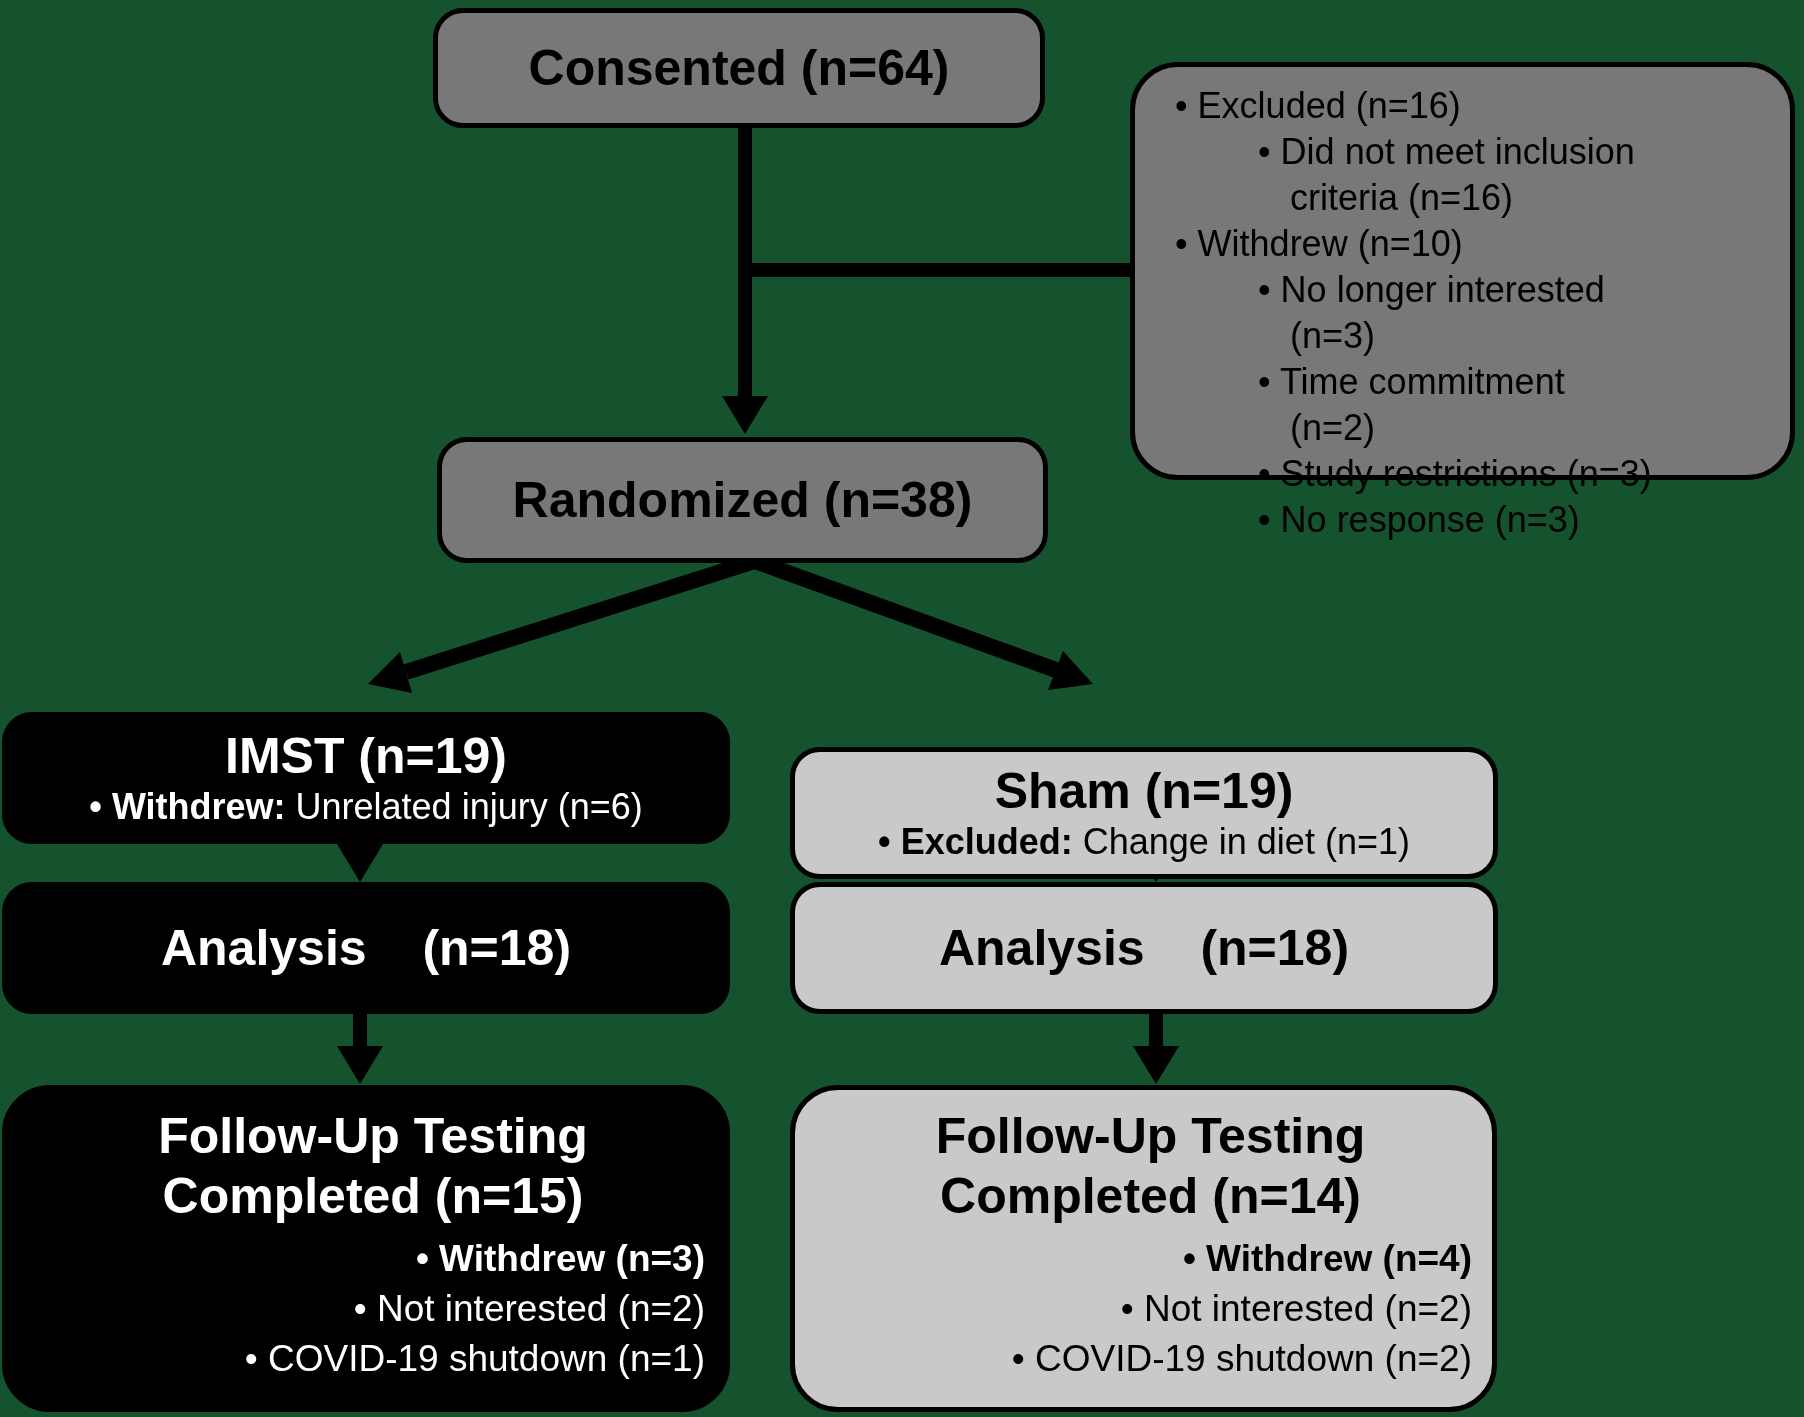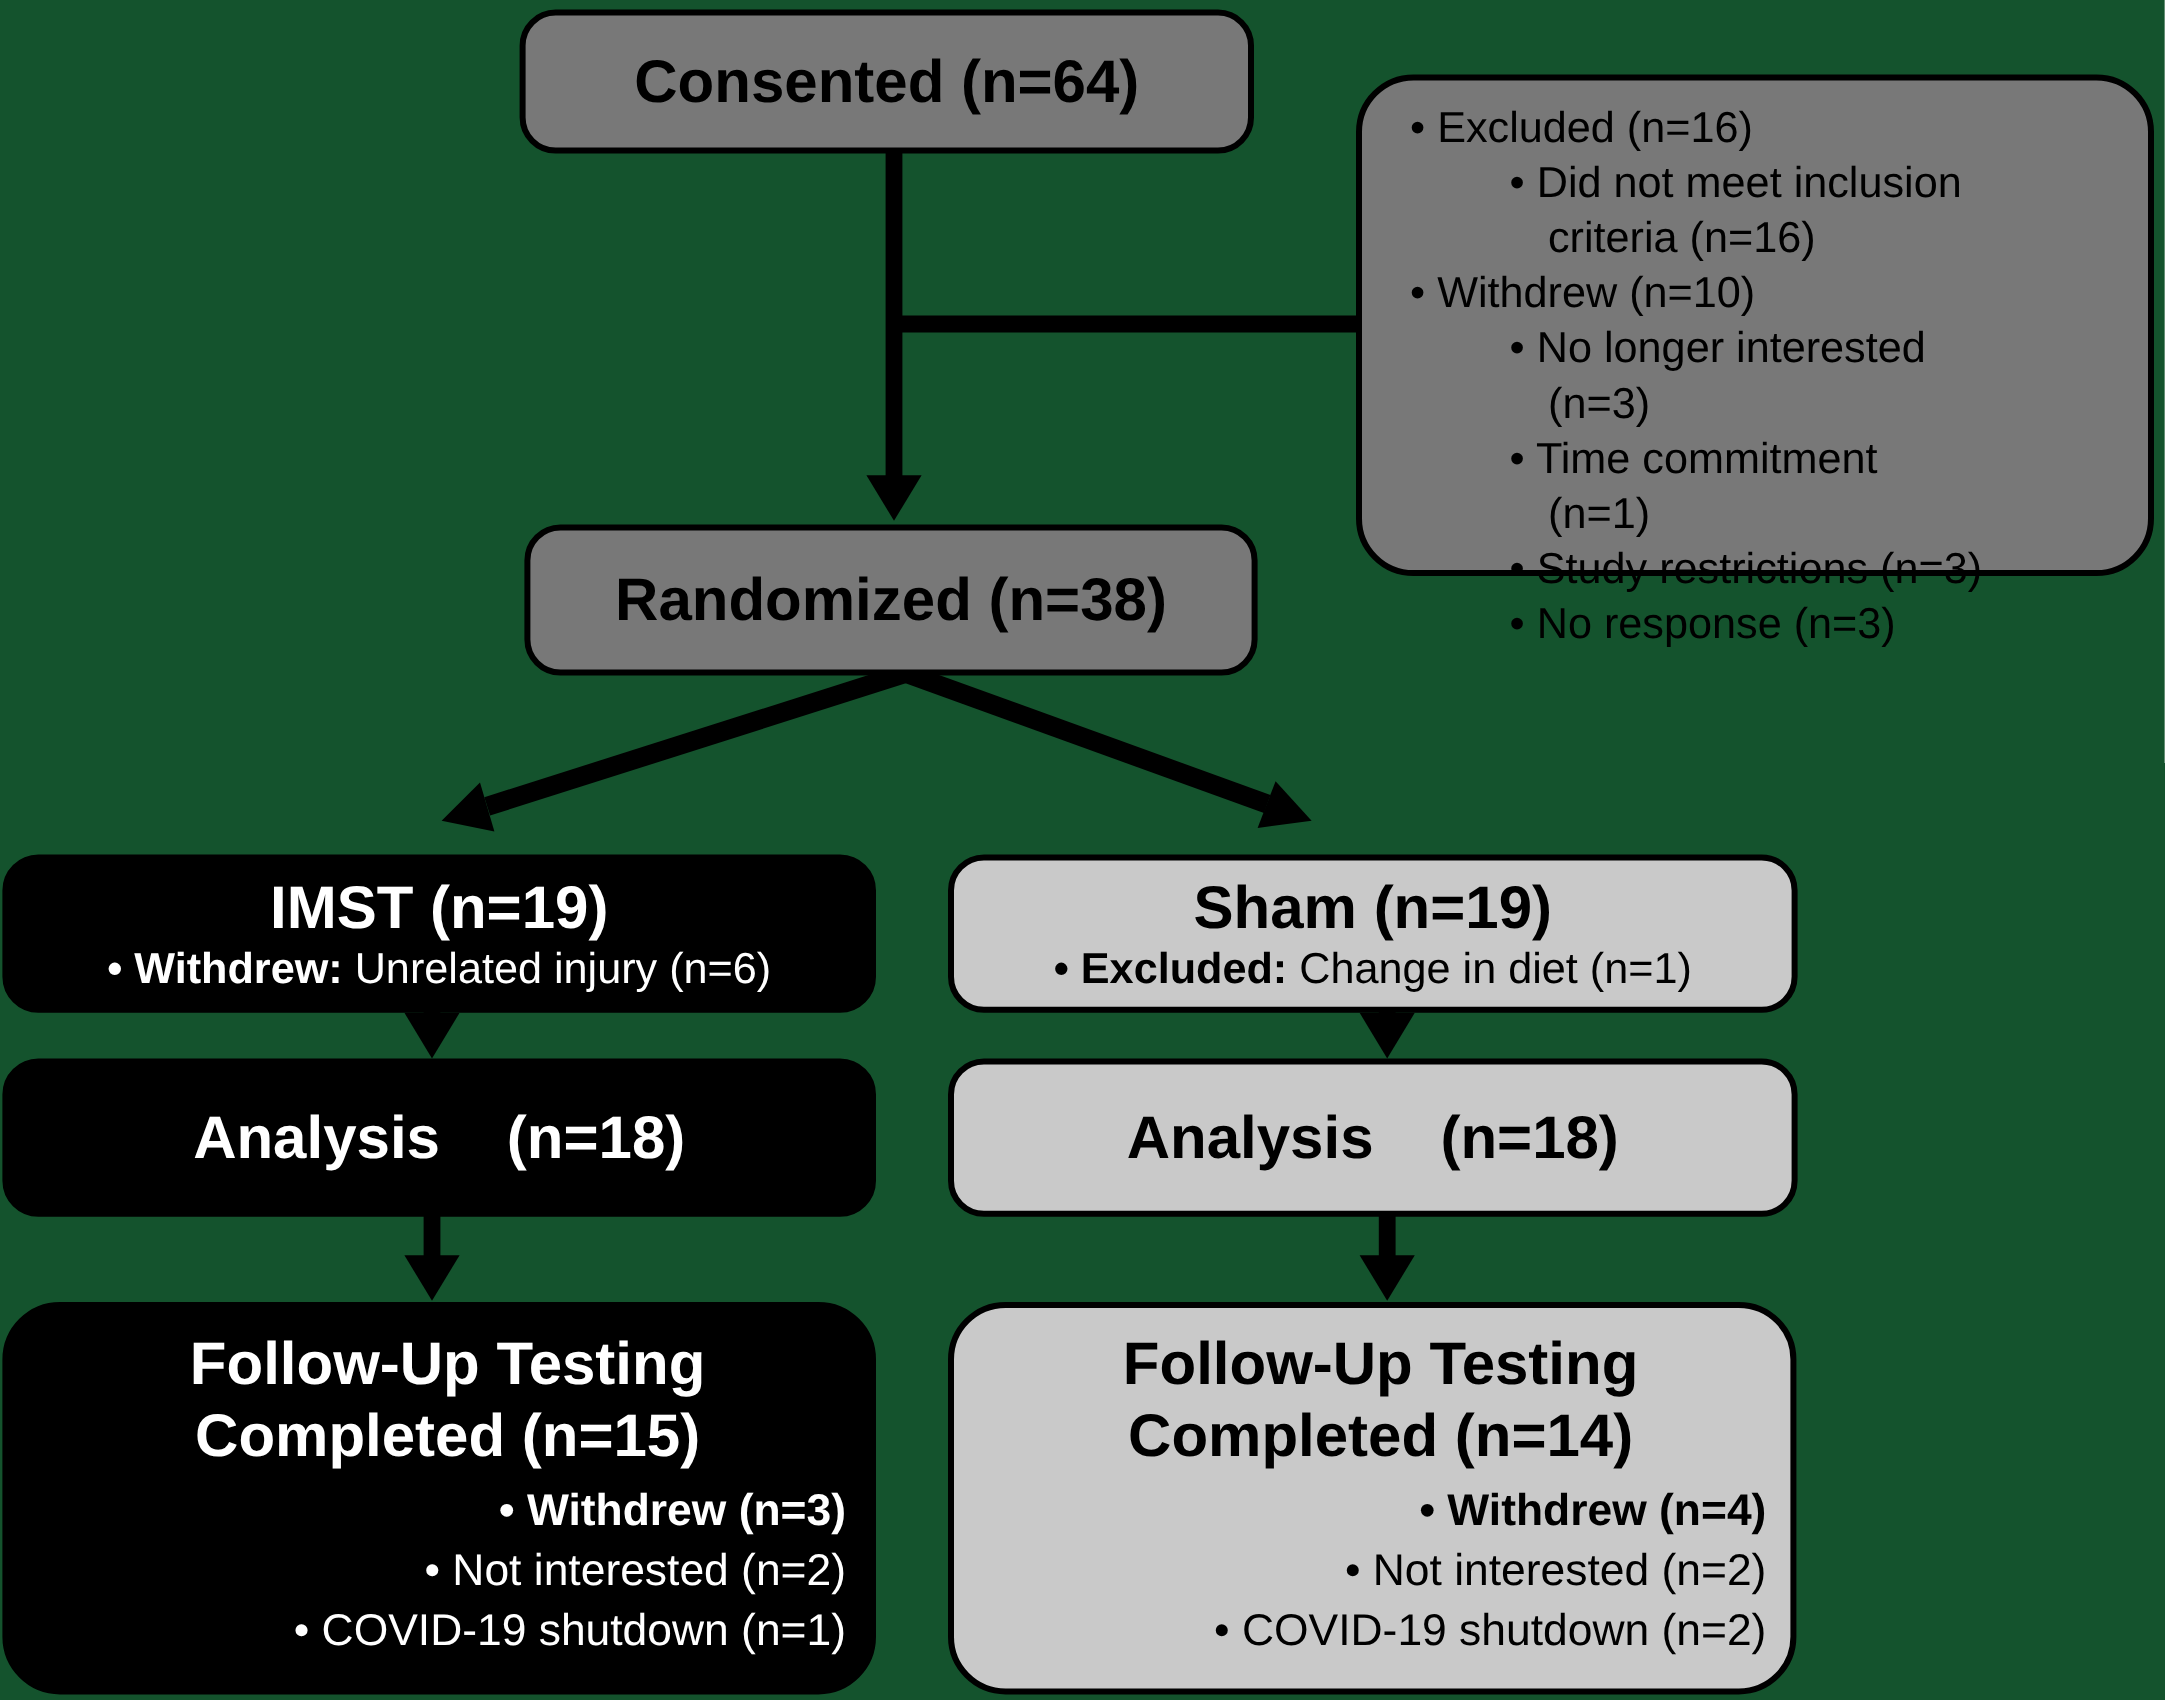--- a/index.html
+++ b/index.html
@@ -120,35 +120,35 @@
 
   <div class="box dark r28 center-title" style="left:433px; top:8px; width:612px; height:120px;">
     <div class="box-title">Consented (n=64)</div>
   </div>
 
   <div class="box dark r48 side" style="left:1130px; top:62px; width:665px; height:418px;">
     <div class="lvl0">• Excluded (n=16)</div>
     <div class="lvl1">• Did not meet inclusion criteria (n=16)</div>
     <div class="lvl0">• Withdrew (n=10)</div>
     <div class="lvl1">• No longer interested (n=3)</div>
-    <div class="lvl1">• Time commitment (n=1)</div>
+    <div class="lvl1">• Time commitment (n=2)</div>
     <div class="lvl1">• Study restrictions (n=3)</div>
     <div class="lvl1">• No response (n=3)</div>
   </div>
 
   <div class="box dark r28 center-title" style="left:437px; top:437px; width:611px; height:126px;">
     <div class="box-title">Randomized (n=38)</div>
   </div>
 
   <div class="box blackbox r28 arm-head" style="left:2px; top:684px; width:728px; height:132px;">
     <div class="box-title">IMST (n=19)</div>
     <div class="note-line"><span class="b">• Withdrew:</span><span> Unrelated injury (n=6)</span></div>
   </div>
 
-  <div class="box light r28 arm-head" style="left:790px; top:684px; width:708px; height:132px;">
+  <div class="box light r28 arm-head" style="left:790px; top:719px; width:708px; height:132px;">
     <div class="box-title">Sham (n=19)</div>
     <div class="note-line"><span class="b">• Excluded:</span><span> Change in diet (n=1)</span></div>
   </div>
 
   <div class="box blackbox r28 center-title" style="left:2px; top:882px; width:728px; height:132px;">
     <div class="box-title analysis-title">Analysis  (n=18)</div>
   </div>
 
   <div class="box light r28 center-title" style="left:790px; top:882px; width:708px; height:132px;">
     <div class="box-title analysis-title">Analysis  (n=18)</div>

